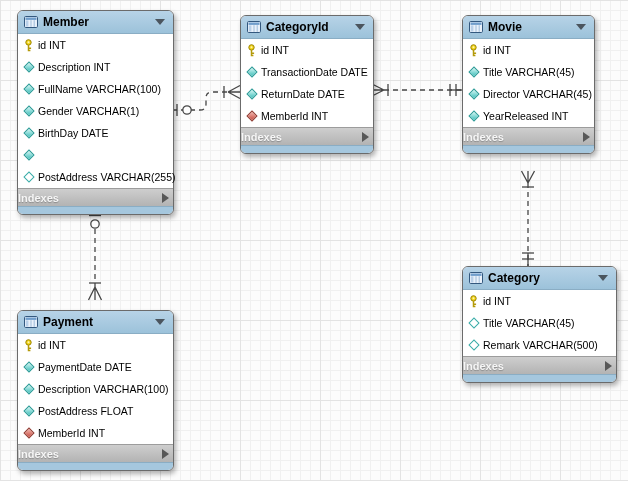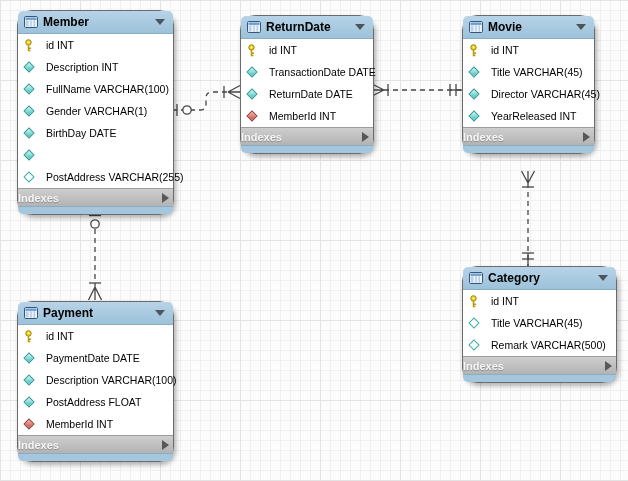--- a/index.html
+++ b/index.html
@@ -11,38 +11,38 @@
       linear-gradient(to right, #e3e3e3 1px, transparent 1px),
       linear-gradient(to bottom, #e3e3e3 1px, transparent 1px),
       linear-gradient(to right, #f0f0f0 1px, transparent 1px),
       linear-gradient(to bottom, #f0f0f0 1px, transparent 1px);
     background-size:80px 80px,80px 80px,10px 10px,10px 10px;
   }
   .rel-layer{position:absolute;left:0;top:0;width:628px;height:481px;z-index:1;}
   .etable{
     position:absolute;z-index:2;
     background:#ffffff;
-    border:1px solid #6b6b6b;border-radius:15px;
+    border:1px solid #6b6b6b;border-radius:6px;
     box-shadow:2px 3px 5px rgba(0,0,0,0.30);
   }
   .thead{
     height:22px;display:flex;align-items:center;gap:5px;padding:0 6px;
     background:linear-gradient(#b7d3e7,#9cc2da);
     border-bottom:1px solid #8aadc4;
     border-radius:5px 5px 0 0;
   }
   .ttitle{font-size:12px;font-weight:bold;color:#000;flex:0 0 auto;}
   .tri-down{
     width:0;height:0;margin-left:auto;margin-right:2px;
     border-left:5px solid transparent;border-right:5px solid transparent;
     border-top:6px solid #4b555e;
   }
   .trows{background:#fff;}
   .trow{
-    height:22px;display:flex;align-items:center;gap:12px;
+    height:22px;display:flex;align-items:center;gap:4px;
     padding:0 3px 0 5px;font-size:10.5px;color:#000;white-space:nowrap;
   }
   .col-icon{width:11px;flex:0 0 11px;display:flex;justify-content:center;align-items:center;}
   .dm{width:6px;height:6px;transform:rotate(45deg);display:block;}
   .dm.req{background:linear-gradient(135deg,#d9f8f6 0%,#63ccc8 75%);border:1px solid #2a9a96;}
   .dm.fk{background:linear-gradient(135deg,#f4bab2 0%,#d2665c 75%);border:1px solid #8f3a30;}
   .dm.nul{background:#ffffff;border:1px solid #38aca8;}
   .tindexes{
     height:17px;display:flex;align-items:center;padding:0 0;
     background:linear-gradient(#cecece,#b3b3b3);
@@ -169,21 +169,21 @@
   <div class="thead">
     <span class="col-icon" style="width:14px;flex-basis:14px;">
         <svg width="14" height="12" viewBox="0 0 14 12">
           <rect x="0.5" y="0.5" width="13" height="11" rx="1.2" fill="#e9f1fa" stroke="#33587e"></rect>
           <rect x="1.5" y="1.5" width="11" height="2.4" fill="#6f9dcb"></rect>
           <rect x="1.8" y="4.4" width="2.6" height="6.1" fill="#b9d0e8"></rect>
           <line x1="7" y1="4.2" x2="7" y2="10.8" stroke="#9fbcd8"></line>
           <line x1="10.2" y1="4.2" x2="10.2" y2="10.8" stroke="#9fbcd8"></line>
         </svg>
       </span>
-    <span class="ttitle">ReturnDate</span>
+    <span class="ttitle">CategoryId</span>
     <span class="tri-down"></span>
   </div>
   <div class="trows">
       <div class="trow">
         <span class="col-icon">
           <svg width="9" height="13" viewBox="0 0 9 13">
             <circle cx="4.5" cy="3.4" r="2.7" fill="#f2d413" stroke="#9a8408"></circle>
             <circle cx="4.5" cy="3.2" r="1" fill="#fdf3b4"></circle>
             <path d="M4.5 6 V12.3 M4.5 9.3 H7.1 M4.5 11.5 H6.4" stroke="#b49a0a" stroke-width="1.5" fill="none"></path>
           </svg>
@@ -305,21 +305,21 @@
         <span>Remark VARCHAR(500)</span>
       </div>
     </div>
   <div class="tindexes">
     <span>Indexes</span>
     <span class="tri-right"></span>
   </div>
   <div class="tfoot"></div>
 </div>
 
-<div class="etable" style="left:17px;top:301px;width:155px;">
+<div class="etable" style="left:17px;top:310px;width:155px;">
   <div class="thead">
     <span class="col-icon" style="width:14px;flex-basis:14px;">
         <svg width="14" height="12" viewBox="0 0 14 12">
           <rect x="0.5" y="0.5" width="13" height="11" rx="1.2" fill="#e9f1fa" stroke="#33587e"></rect>
           <rect x="1.5" y="1.5" width="11" height="2.4" fill="#6f9dcb"></rect>
           <rect x="1.8" y="4.4" width="2.6" height="6.1" fill="#b9d0e8"></rect>
           <line x1="7" y1="4.2" x2="7" y2="10.8" stroke="#9fbcd8"></line>
           <line x1="10.2" y1="4.2" x2="10.2" y2="10.8" stroke="#9fbcd8"></line>
         </svg>
       </span>

